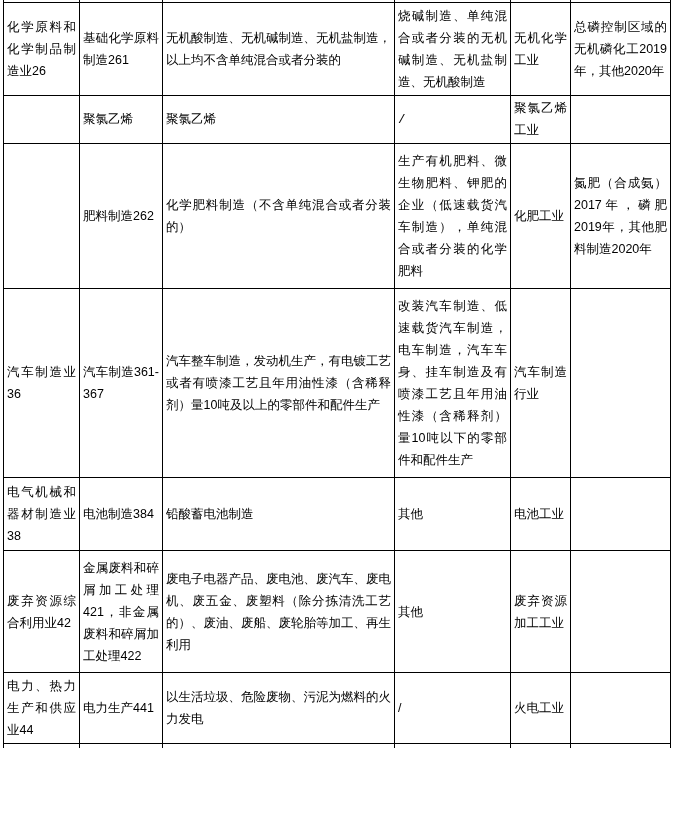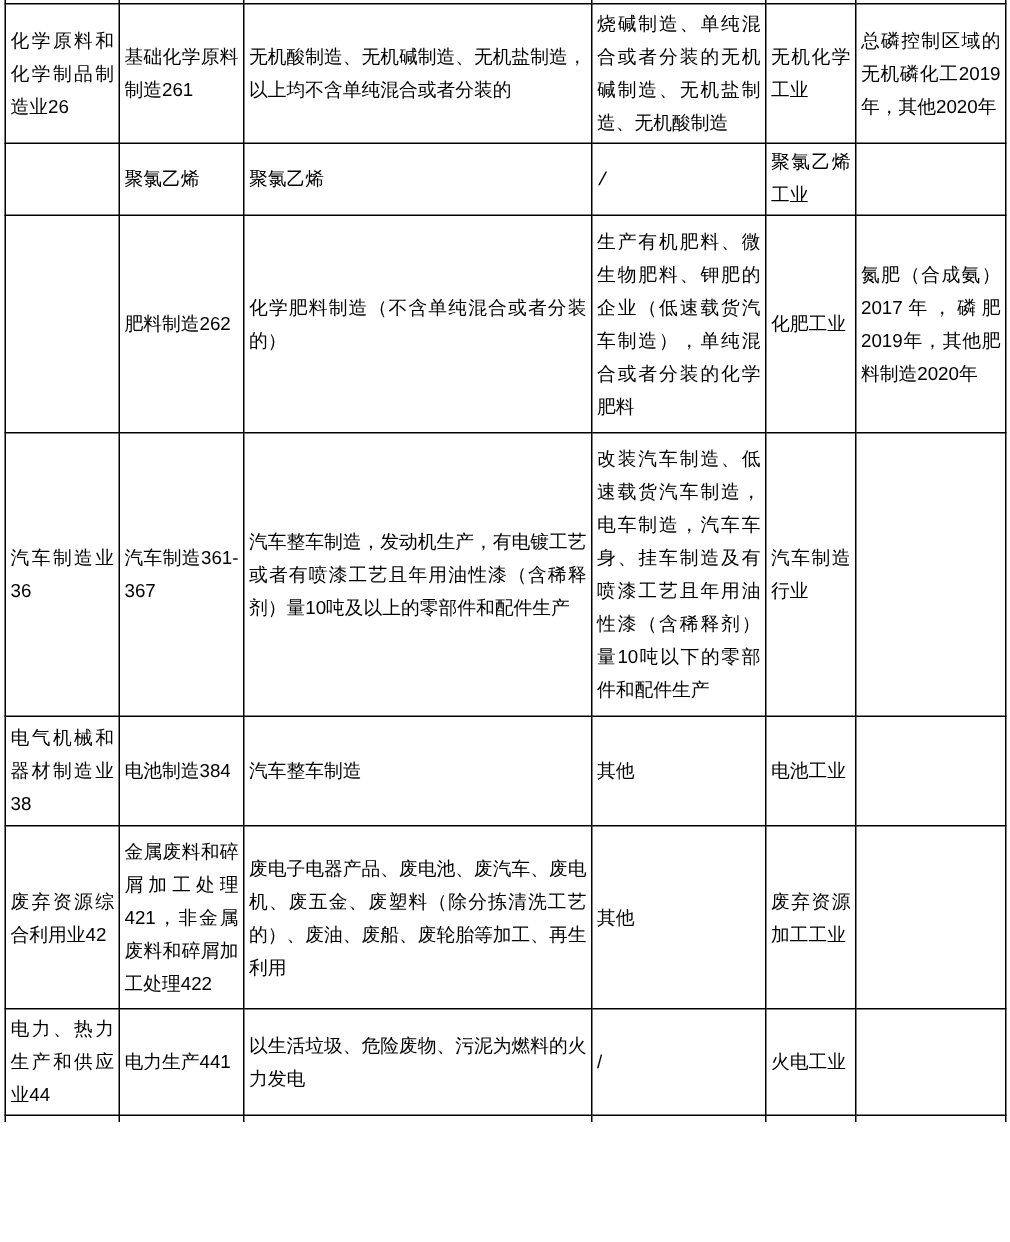--- a/index.html
+++ b/index.html
@@ -104,21 +104,21 @@
         <td>汽车制造业36</td>
         <td>汽车制造361-367</td>
         <td>汽车整车制造，发动机生产，有电镀工艺或者有喷漆工艺且年用油性漆（含稀释剂）量10吨及以上的零部件和配件生产</td>
         <td>改装汽车制造、低速载货汽车制造，电车制造，汽车车身、挂车制造及有喷漆工艺且年用油性漆（含稀释剂）量10吨以下的零部件和配件生产</td>
         <td>汽车制造行业</td>
         <td></td>
       </tr>
       <tr class="row-5">
         <td>电气机械和器材制造业38</td>
         <td>电池制造384</td>
-        <td>汽车整车制造</td>
+        <td>铅酸蓄电池制造</td>
         <td>其他</td>
         <td>电池工业</td>
         <td></td>
       </tr>
       <tr class="row-6">
         <td>废弃资源综合利用业42</td>
         <td>金属废料和碎屑加工处理421，非金属废料和碎屑加工处理422</td>
         <td>废电子电器产品、废电池、废汽车、废电机、废五金、废塑料（除分拣清洗工艺的）、废油、废船、废轮胎等加工、再生利用</td>
         <td>其他</td>
         <td>废弃资源加工工业</td>

